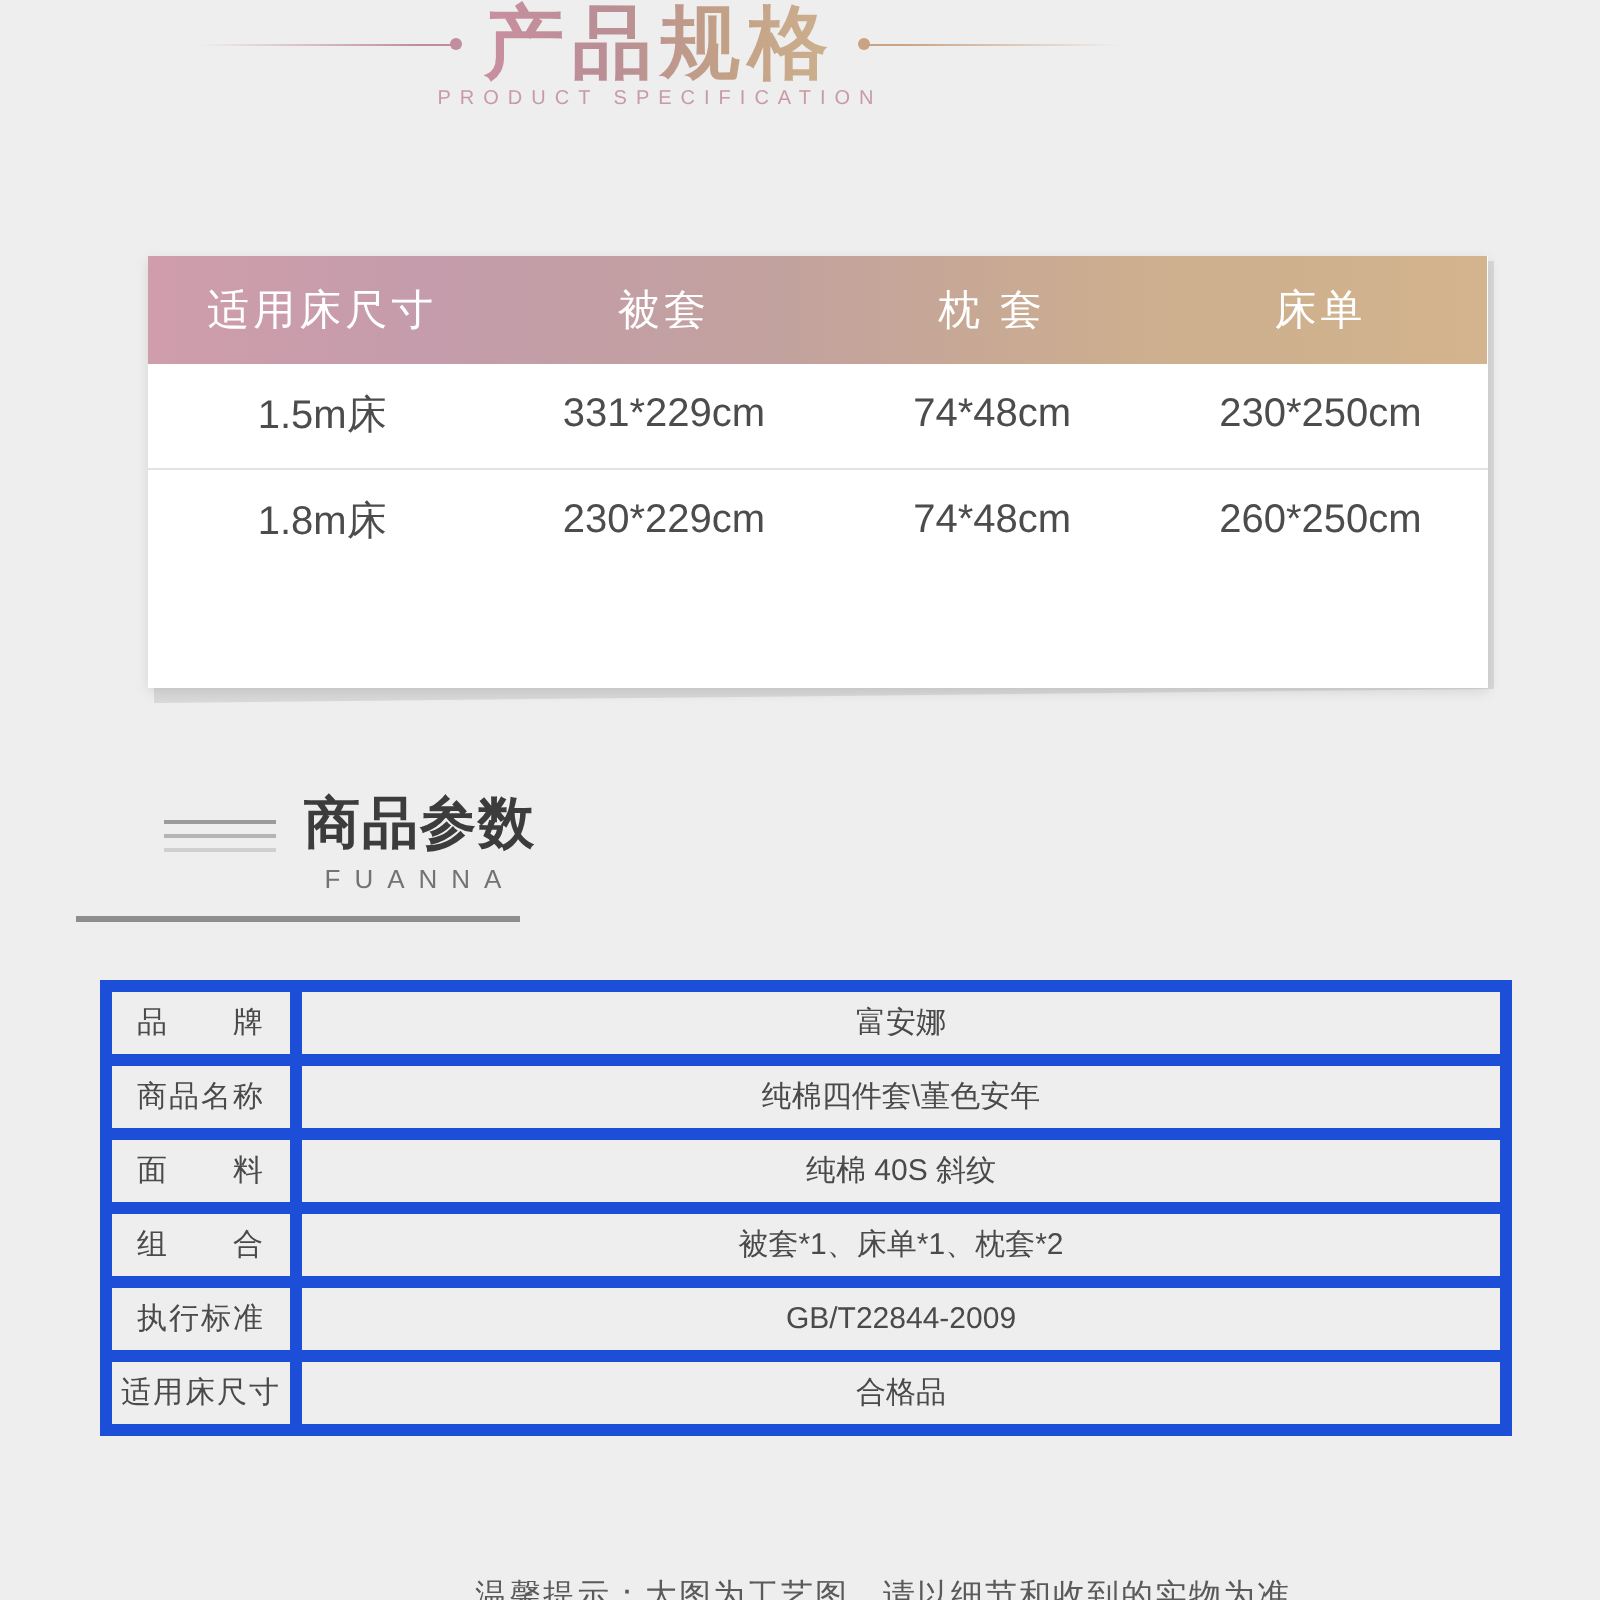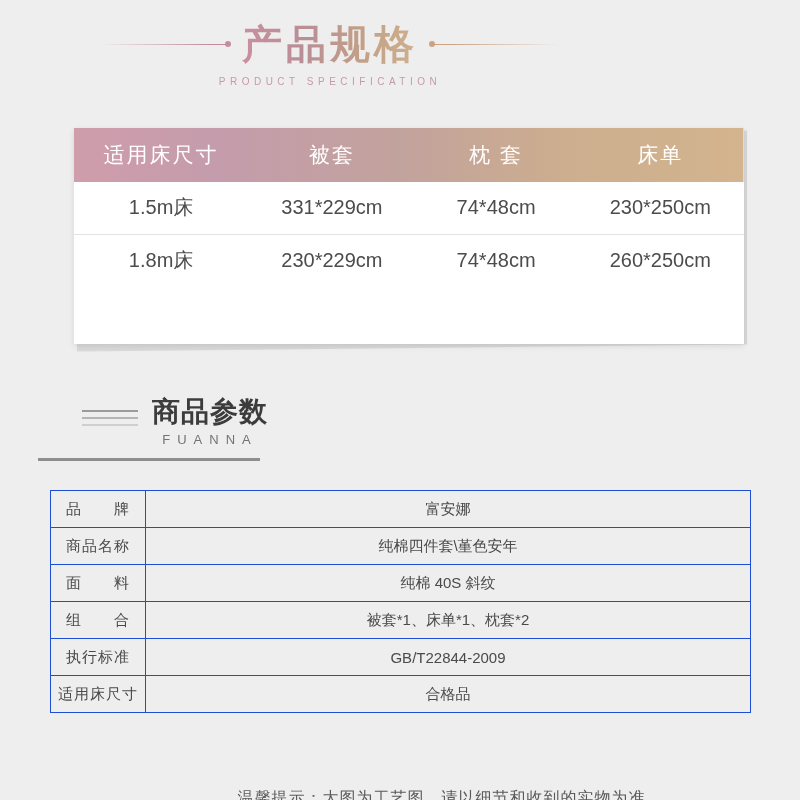--- a/index.html
+++ b/index.html
@@ -20,40 +20,38 @@
   .spec-section {
     position: relative;
     width: 800px;
     height: 372px;
     background: #eeeeee;
   }
 
   .title-block {
     position: relative;
     width: 660px;
-    padding-top: 22px;
     text-align: center;
   }
   .title-main {
     display: inline-block;
     position: relative;
     font-size: 40px;
     font-weight: bold;
     letter-spacing: 4px;
     color: #4a4a4a;
     line-height: 1.1;
   }
   .title-main .ch {
     background: linear-gradient(90deg, #c98fa0 0%, #b98e95 35%, #c3a185 70%, #cdb18f 100%);
     -webkit-background-clip: text;
     background-clip: text;
     color: transparent;
   }
   .title-sub {
-    margin-top: 10px;
     font-size: 10px;
     letter-spacing: 4.5px;
     color: #c79aa6;
     text-align: center;
   }
 
   
   .title-row {
     display: flex;
     align-items: center;
@@ -192,21 +190,21 @@
   }
   .param-table {
     width: 700px;
     border-collapse: collapse;
     table-layout: fixed;
   }
   .param-table col.pc1 { width: 95px; }
   .param-table col.pc2 { width: 605px; }
   .param-table td {
     height: 37px;
-    border: 1px solid #1d4ed8;
+    border: 6px solid #1d4ed8;
     font-size: 15px;
     color: #4a4a4a;
     vertical-align: middle;
   }
   .param-table td.label {
     text-align: center;
     letter-spacing: 1px;
     background: #eeeeee;
   }
   .param-table td.value {

